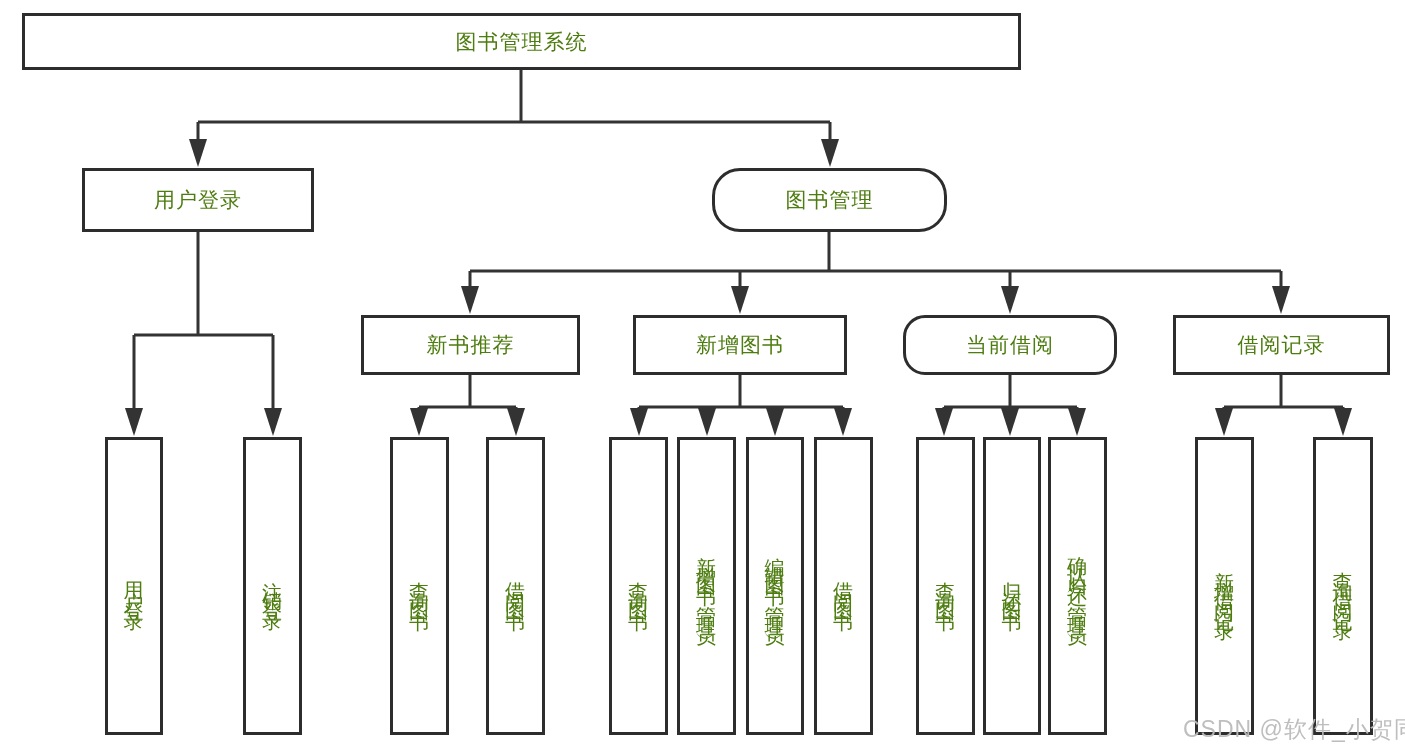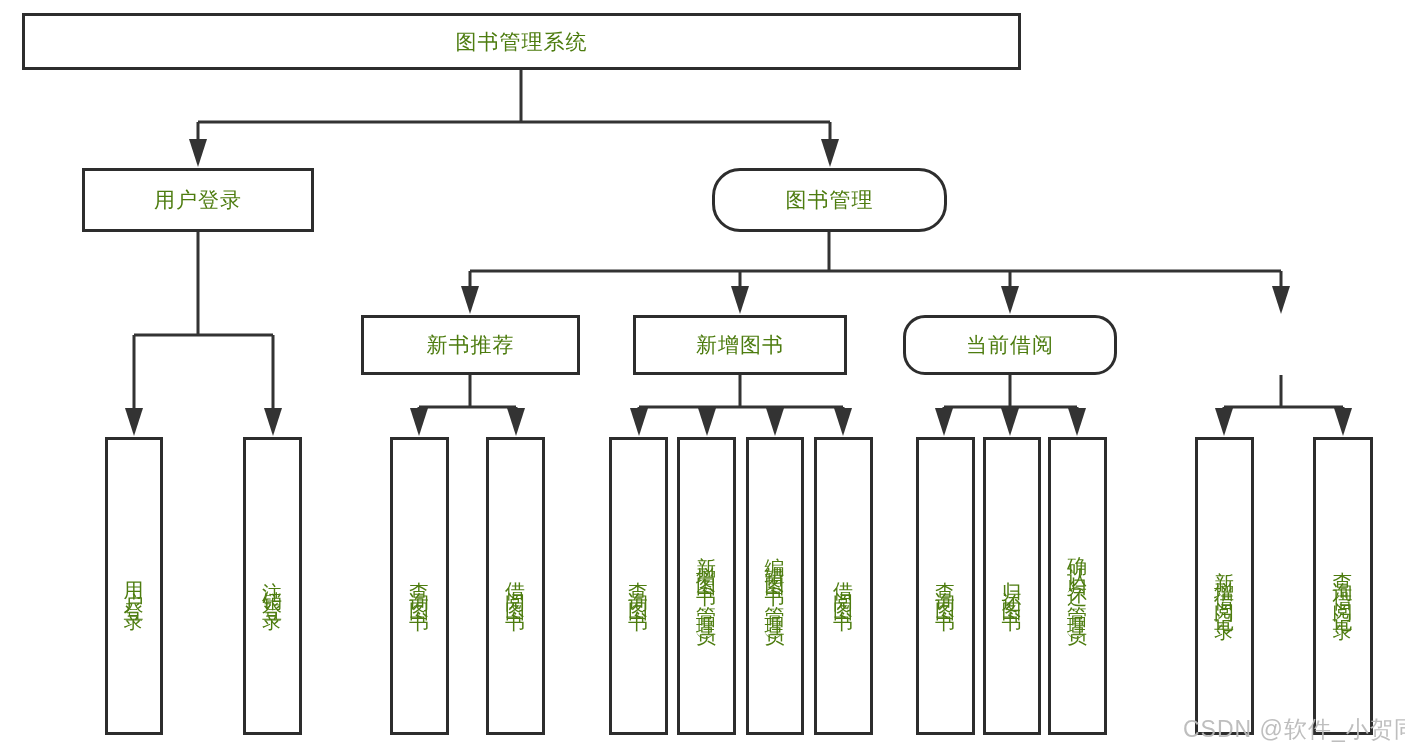--- a/index.html
+++ b/index.html
@@ -128,20 +128,21 @@
   <div class="box" style="left:82px; top:168px; width:232px; height:64px;">用户登录</div>
 
   <div class="box" style="left:712px; top:168px; width:235px; height:64px;border-radius:28px;">图书管理</div>
 
   <div class="box" style="left:361px; top:315px; width:219px; height:60px;text-align:center;">新书推荐</div>
 
   <div class="box" style="left:633px; top:315px; width:214px; height:60px;">新增图书</div>
 
   <div class="box" style="left:903px; top:315px; width:214px; height:60px;border-radius:22px;">当前借阅</div>
 
+  <div class="box" style="left:1173px; top:315px; width:217px; height:60px;">借阅记录</div>
 
   <div class="box vbox" style="left:105px; top:437px; width:58px; height:298px;">用户登录</div>
 
   <div class="box vbox" style="left:243px; top:437px; width:59px; height:298px;">注销登录</div>
 
   <div class="box vbox" style="left:390px; top:437px; width:59px; height:298px;">查询图书</div>
 
   <div class="box vbox" style="left:486px; top:437px; width:59px; height:298px;">借阅图书</div>
 
   <div class="box vbox" style="left:609px; top:437px; width:59px; height:298px;">查询图书</div>

